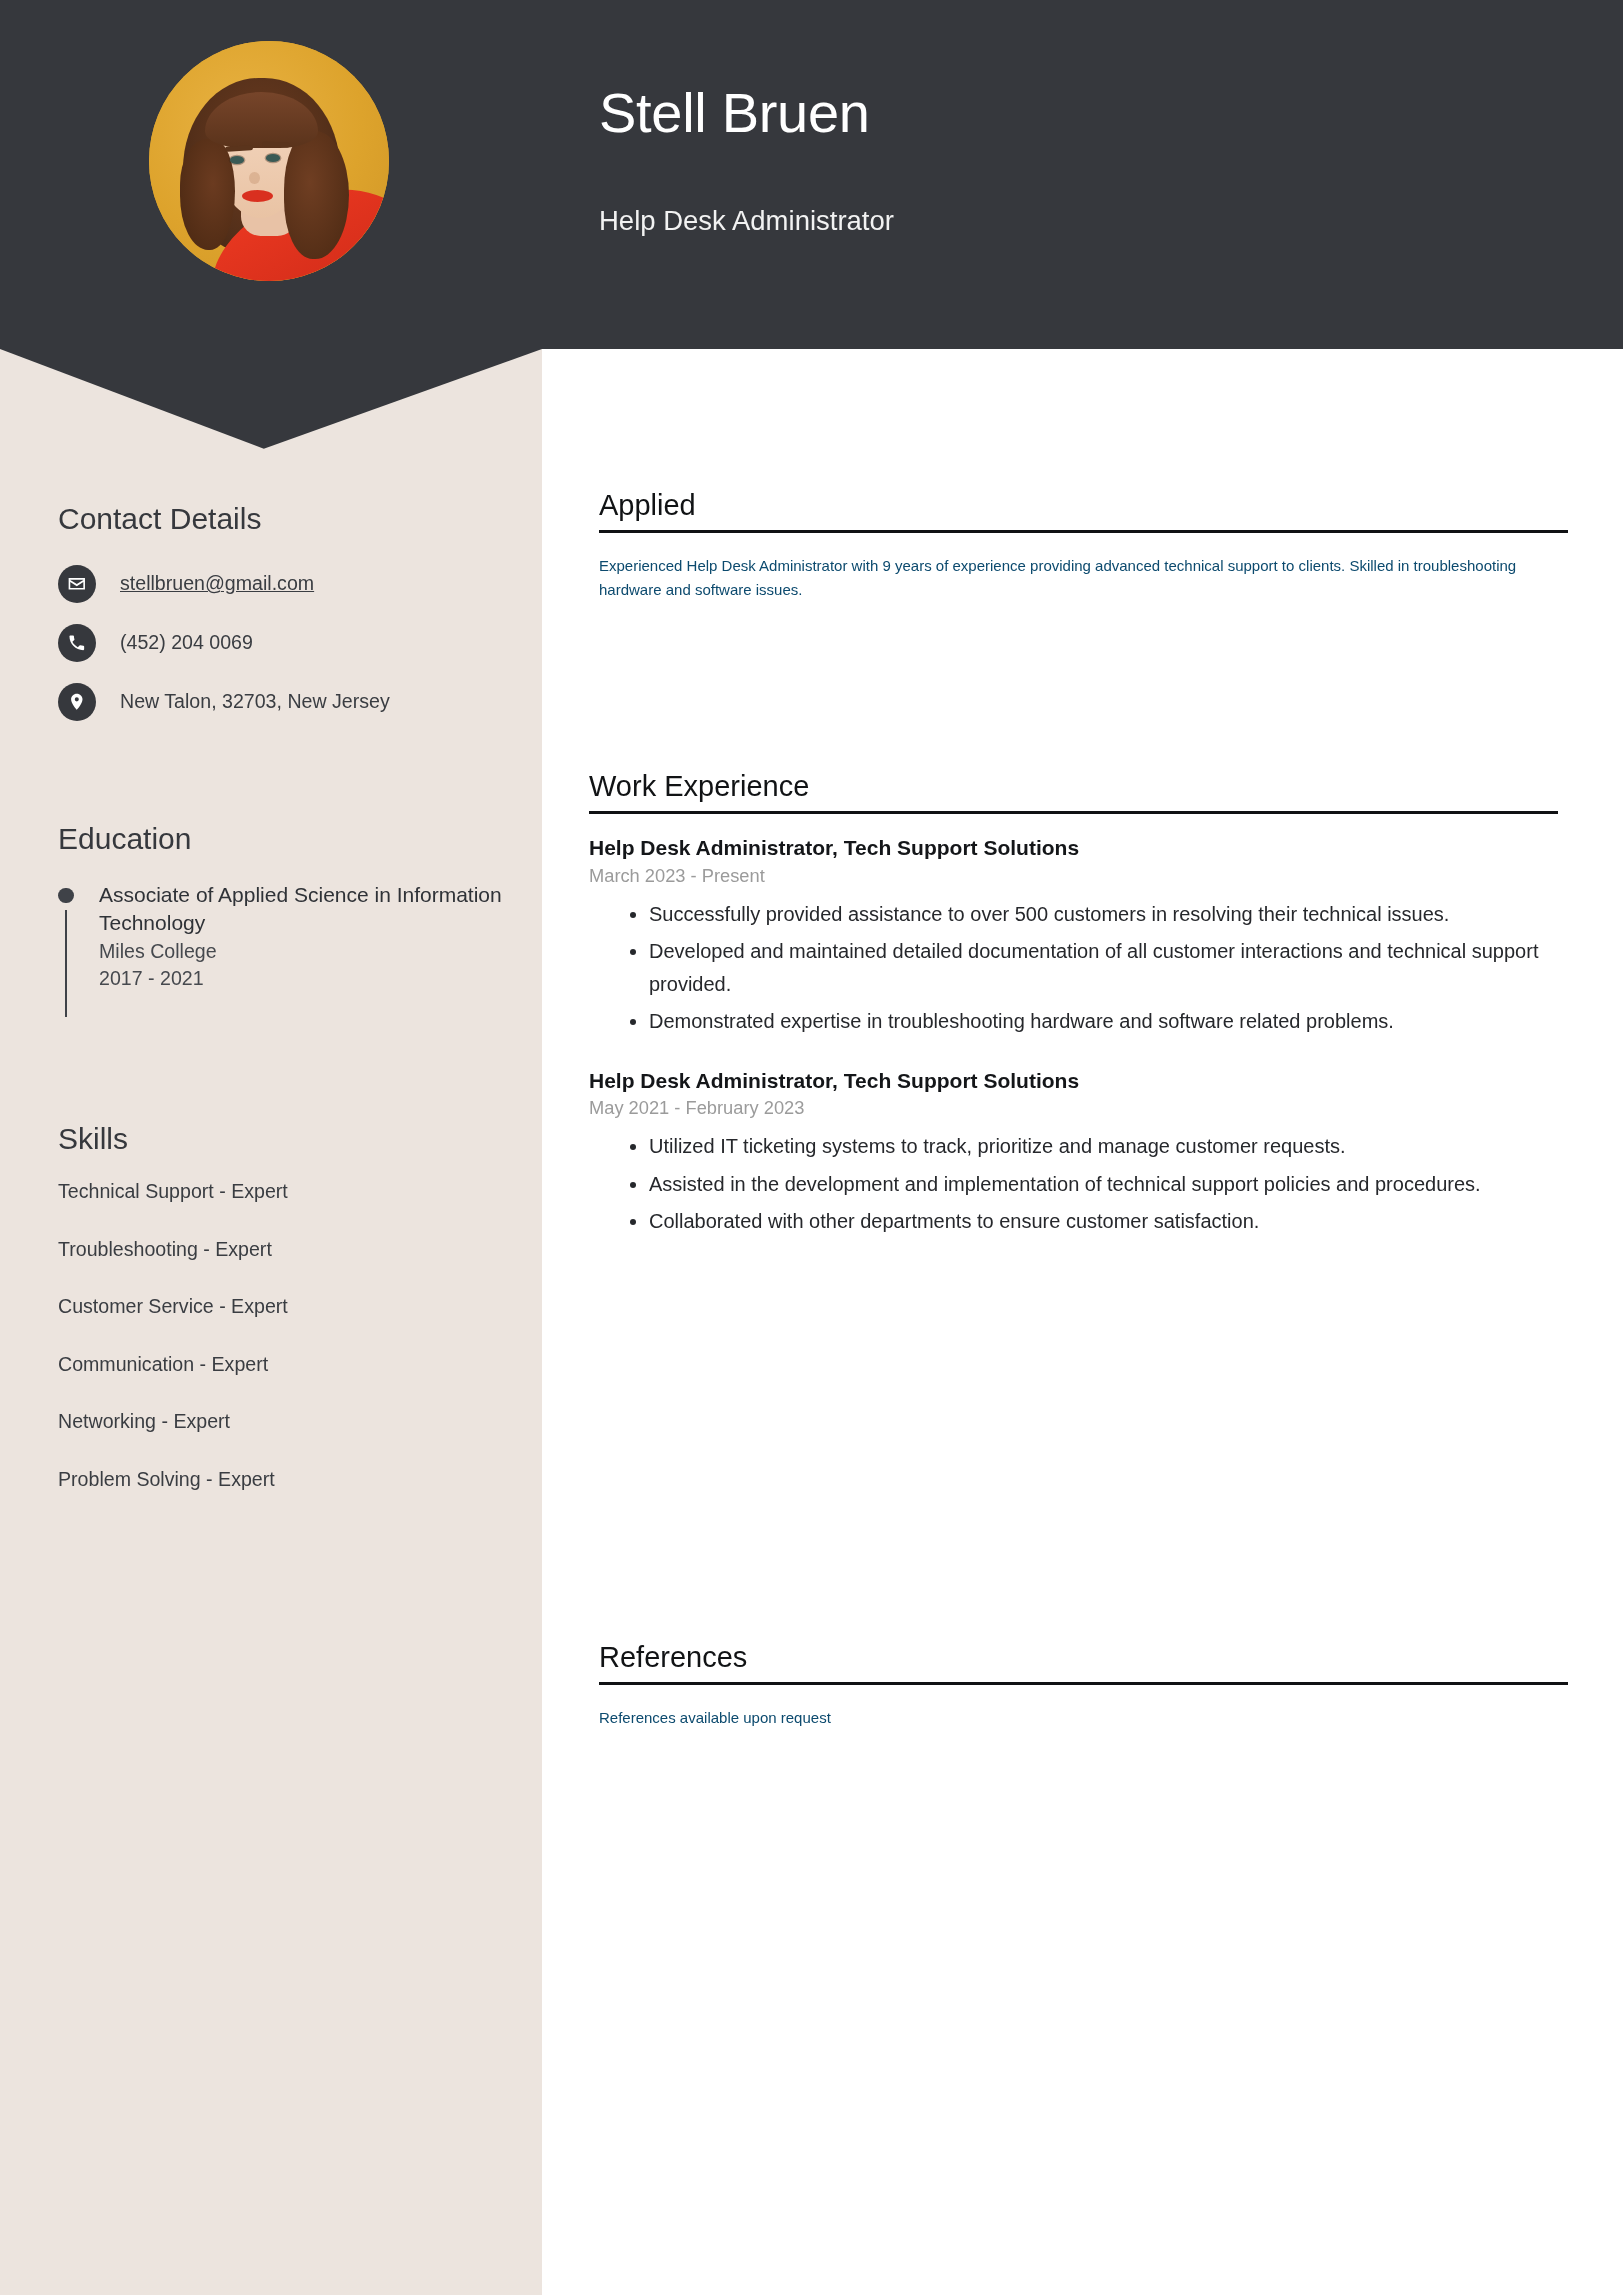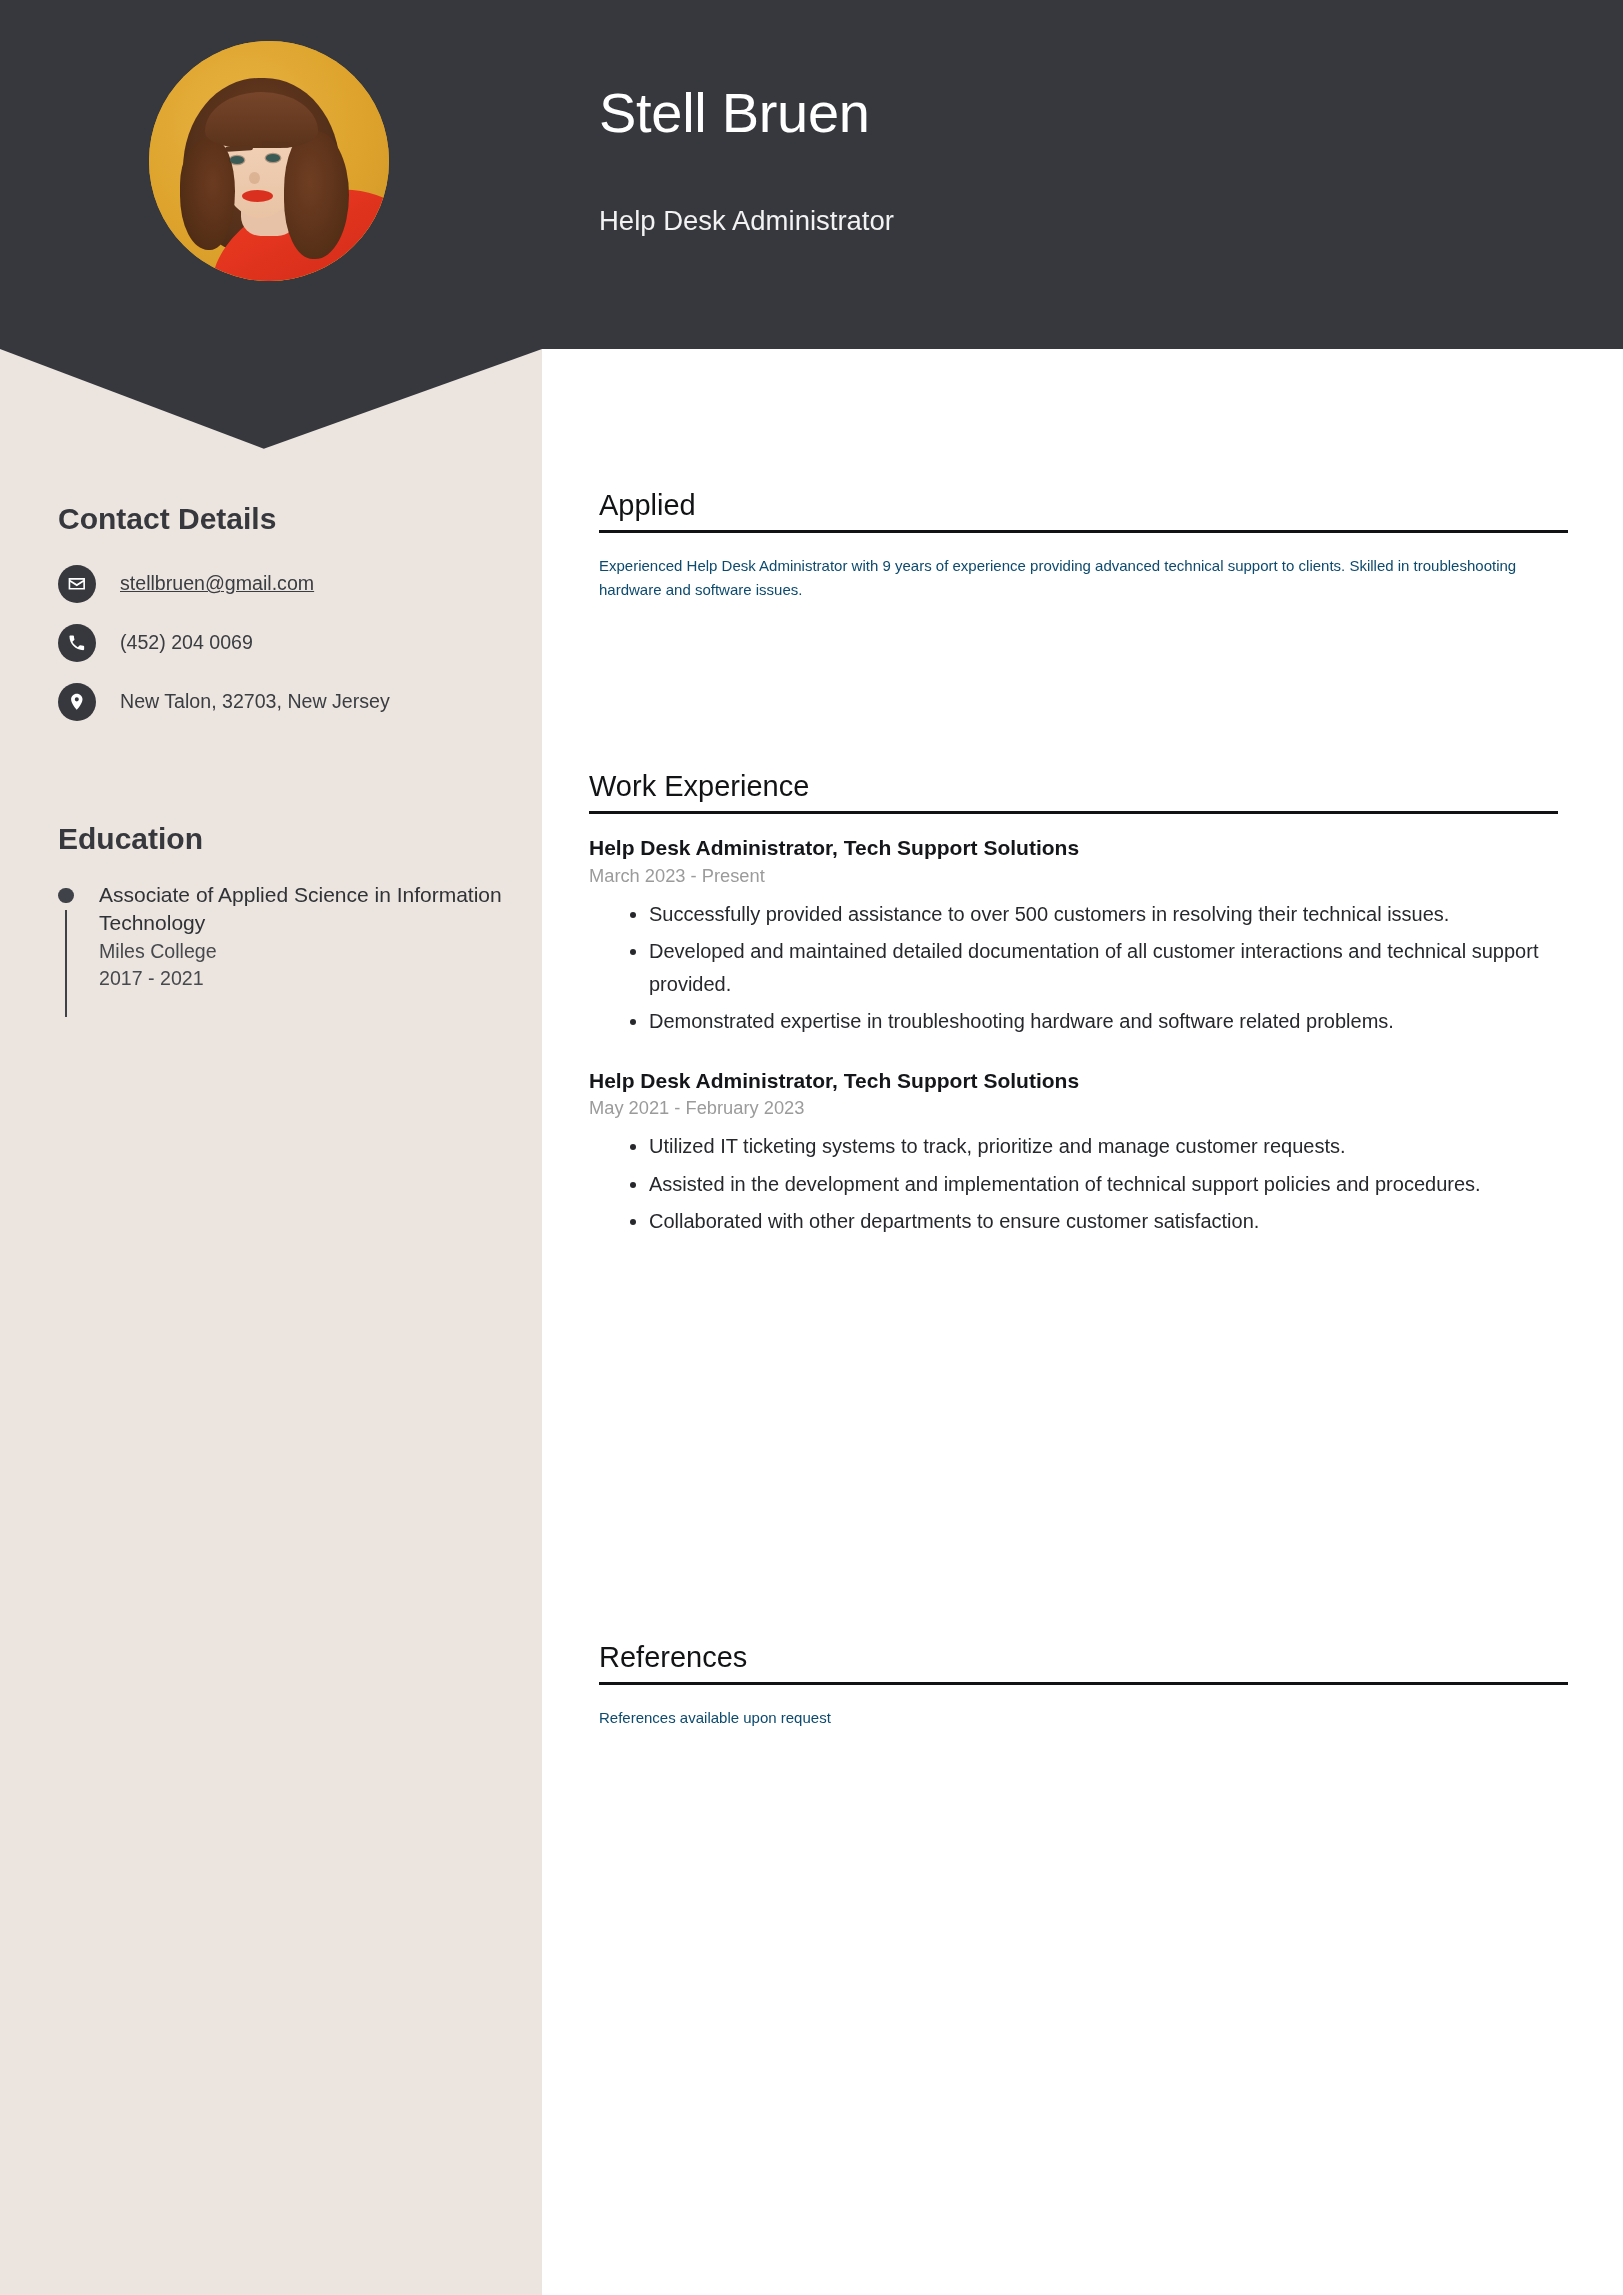--- a/index.html
+++ b/index.html
@@ -102,21 +102,21 @@
     font-size:56px; font-weight:400; color:#ffffff;
     letter-spacing:-0.3px; line-height:1;
     white-space:nowrap;
   }
   .header-role{
     position:absolute; left:599px; top:207px;
     font-size:27.5px; font-weight:400; color:#f2f2f2;
     line-height:1; white-space:nowrap;
   }
   .side-h2{
-    font-size:30px; font-weight:700; color:#36383d; line-height:1.1;
+    font-size:30px; font-weight:400; color:#36383d; line-height:1.1;
   }
 
   .contact-block{ position:absolute; left:58px; top:502px; width:458px; }
   .contact-list{ margin-top:30px; }
   .contact-row{
     display:flex; align-items:center; gap:24px; margin-bottom:21px;
   }
   .c-icon{
     width:38px; height:38px; flex:0 0 38px;
     border-radius:50%; background:#36383d;
@@ -246,20 +246,31 @@
     <div class="side-h2">Education</div>
     <div class="edu-item">
       <span class="edu-bullet"></span>
       <span class="edu-line"></span>
       <div class="edu-degree">Associate of Applied Science in Information Technology</div>
       <div class="edu-school">Miles College</div>
       <div class="edu-years">2017 - 2021</div>
     </div>
   </div>
 
+  <div class="skills-block">
+    <div class="side-h2">Skills</div>
+    <div class="skill-list">
+      <div class="skill-item">Technical Support - Expert</div>
+      <div class="skill-item">Troubleshooting - Expert</div>
+      <div class="skill-item">Customer Service - Expert</div>
+      <div class="skill-item">Communication - Expert</div>
+      <div class="skill-item">Networking - Expert</div>
+      <div class="skill-item">Problem Solving - Expert</div>
+    </div>
+  </div>
 
   <div class="sec" style="left:599px; top:490px;">
     <div class="sec-title">Applied</div>
     <div class="sec-rule"></div>
     <div class="sec-body">
       <p class="para">Experienced Help Desk Administrator with 9 years of experience providing advanced technical support to clients. Skilled in troubleshooting hardware and software issues.</p>
     </div>
   </div>
 
   <div class="sec" style="left:589px; top:771px;">

